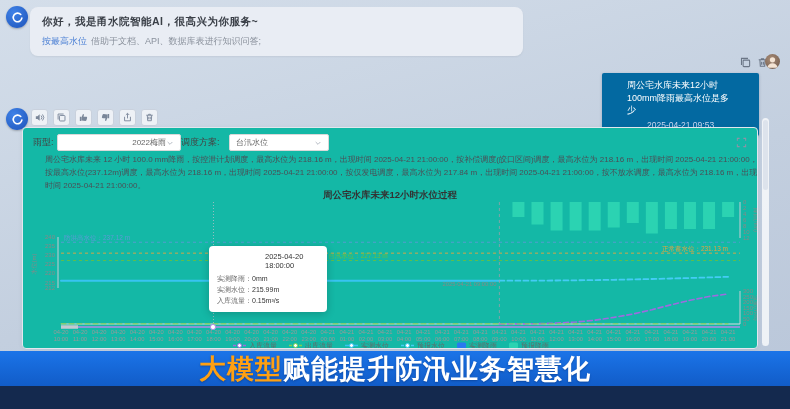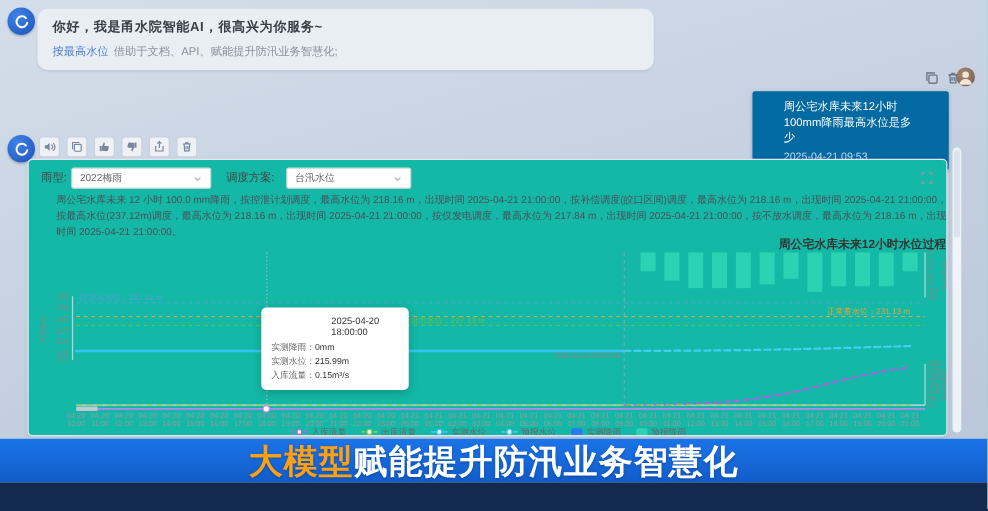--- a/index.html
+++ b/index.html
@@ -29,21 +29,21 @@
     position:absolute; left:765px; top:54px; width:15px; height:15px; border-radius:50%;
     background:radial-gradient(circle at 40% 35%,#a78b76,#6e584a);
     overflow:hidden;
   }
   .bubble-user {
     position:absolute; left:602px; top:73px; width:157px;
     background:#0369a1; border-radius:2px; padding:6px 25px;
     box-shadow:0 1px 3px rgba(20,40,80,.25);
   }
   .bubble-user .q { font-size:9px; color:#ffffff; line-height:1.4; }
-  .bubble-user .t { font-size:8.5px; color:#c9d6ee; margin-top:3px; }
+  .bubble-user .t { font-size:8.5px; color:#c9d6ee; margin-top:3px;margin-left:20px; }
   .action-bar { position:absolute; left:31px; top:109px; display:flex; gap:5px; }
   .icon-btn {
     width:17px; height:17px; border:1px solid #c9d1dd; border-radius:3px;
     background:rgba(255,255,255,.65); color:#7a8699;
     display:flex; align-items:center; justify-content:center; cursor:pointer;
   }
   .panel {
     position:absolute; left:22px; top:127px; width:736px; height:222px;
     background:#14b8a6; border:1px solid #e2e7ee; border-radius:4px;
     box-shadow:0 1px 4px rgba(40,60,90,.08); overflow:hidden;
@@ -55,21 +55,21 @@
     background:#fff; display:flex; align-items:center; padding:0 6px; cursor:pointer;
   }
   .select-box .val { font-size:8px; color:#666; flex:1; }
   .select-box .chev { color:#b0b6bf; width:8px; height:8px; }
   .fullscreen-btn { position:absolute; right:10px; top:5px; width:11px; height:11px; color:#8a94a6; cursor:pointer; }
   .summary {
     position:absolute; left:10px; top:25px; width:714px; max-height:39px; overflow:hidden;
     font-size:8px; line-height:13px; color:#4b4f56;margin-left:12px;
   }
   .chart-title {
-    position:absolute; left:0; top:61px; width:100%; text-align:right;
+    position:absolute; left:0; top:61px; width:100%; text-align:center;
     font-size:9.5px; font-weight:bold; color:#333;
   }
   .chart-wrap { position:absolute; left:5px; top:72px; width:730px; height:150px; }
   .tooltip {
     position:absolute; left:186px; top:118px; width:118px;
     background:#ffffff; border-radius:4px; box-shadow:0 2px 8px rgba(0,0,0,.2);
     padding:6px 8px; z-index:5;
   }
   .tooltip .tt-time { font-size:7.5px; color:#333; margin-bottom:3px;padding-left:48px; }
   .tooltip .tt-row { font-size:7px; color:#666; line-height:11px; }
@@ -95,21 +95,21 @@
 <body>
 
 <div class="avatar-ai" style="left:6px;top:6px;">
   <svg class="ic" width="13" height="13" viewBox="0 0 12 12">
     <path d="M9 3.2A4 4 0 1 0 10 6.6" stroke="#fff" stroke-width="1.5" fill="none" stroke-linecap="round"></path>
   </svg>
 </div>
 <div class="bubble-ai">
   <div class="title">你好，我是甬水院智能AI，很高兴为你服务~</div>
   <div class="sub">
-    <span class="tag">按最高水位</span><span>借助于文档、API、赋能提升防汛业务智慧化;</span>
+    <span class="tag">按最高水位</span><span>借助于文档、API、数据库表进行知识问答;</span>
   </div>
 </div>
 
 <div class="top-actions" style="left:739px;">
   <svg class="icon-btn-plain ic" viewBox="0 0 12 12">
     <rect x="3.8" y="3.8" width="6" height="6" rx="0.8" fill="none" stroke="currentColor"></rect>
     <path d="M2.3 8.2v-6h6" fill="none" stroke="currentColor"></path>
   </svg>
   <svg class="icon-btn-plain ic" viewBox="0 0 12 12">
     <path d="M2.5 3.5h7 M5 3.5V2.5h2v1 M3.6 3.5l.4 6h4l.4-6 M5.2 5.2v2.8 M6.8 5.2v2.8" fill="none" stroke="currentColor"></path>
@@ -163,21 +163,21 @@
   <div class="icon-btn">
     <svg class="ic" width="11" height="11" viewBox="0 0 12 12">
       <path d="M2.5 3.5h7 M5 3.5V2.5h2v1 M3.6 3.5l.4 6h4l.4-6 M5.2 5.2v2.8 M6.8 5.2v2.8" fill="none" stroke="currentColor"></path>
     </svg>
   </div>
 </div>
 
 <div class="panel">
   <div class="controls">
     <span class="ctl-label" style="left:10px;">雨型:</span>
-    <div class="select-box" style="left:34px;width:112px;">
+    <div class="select-box" style="left:34px;width:124px;text-align:right;">
       <span class="val">2022梅雨</span>
       <svg class="chev ic" viewBox="0 0 12 12">
         <path d="M2.5 4.5 6 8l3.5-3.5" fill="none" stroke="currentColor" stroke-width="1.4"></path>
       </svg>
     </div>
     <span class="ctl-label" style="left:158px;">调度方案:</span>
     <div class="select-box" style="left:206px;width:100px;">
       <span class="val">台汛水位</span>
       <svg class="chev ic" viewBox="0 0 12 12">
         <path d="M2.5 4.5 6 8l3.5-3.5" fill="none" stroke="currentColor" stroke-width="1.4"></path>

